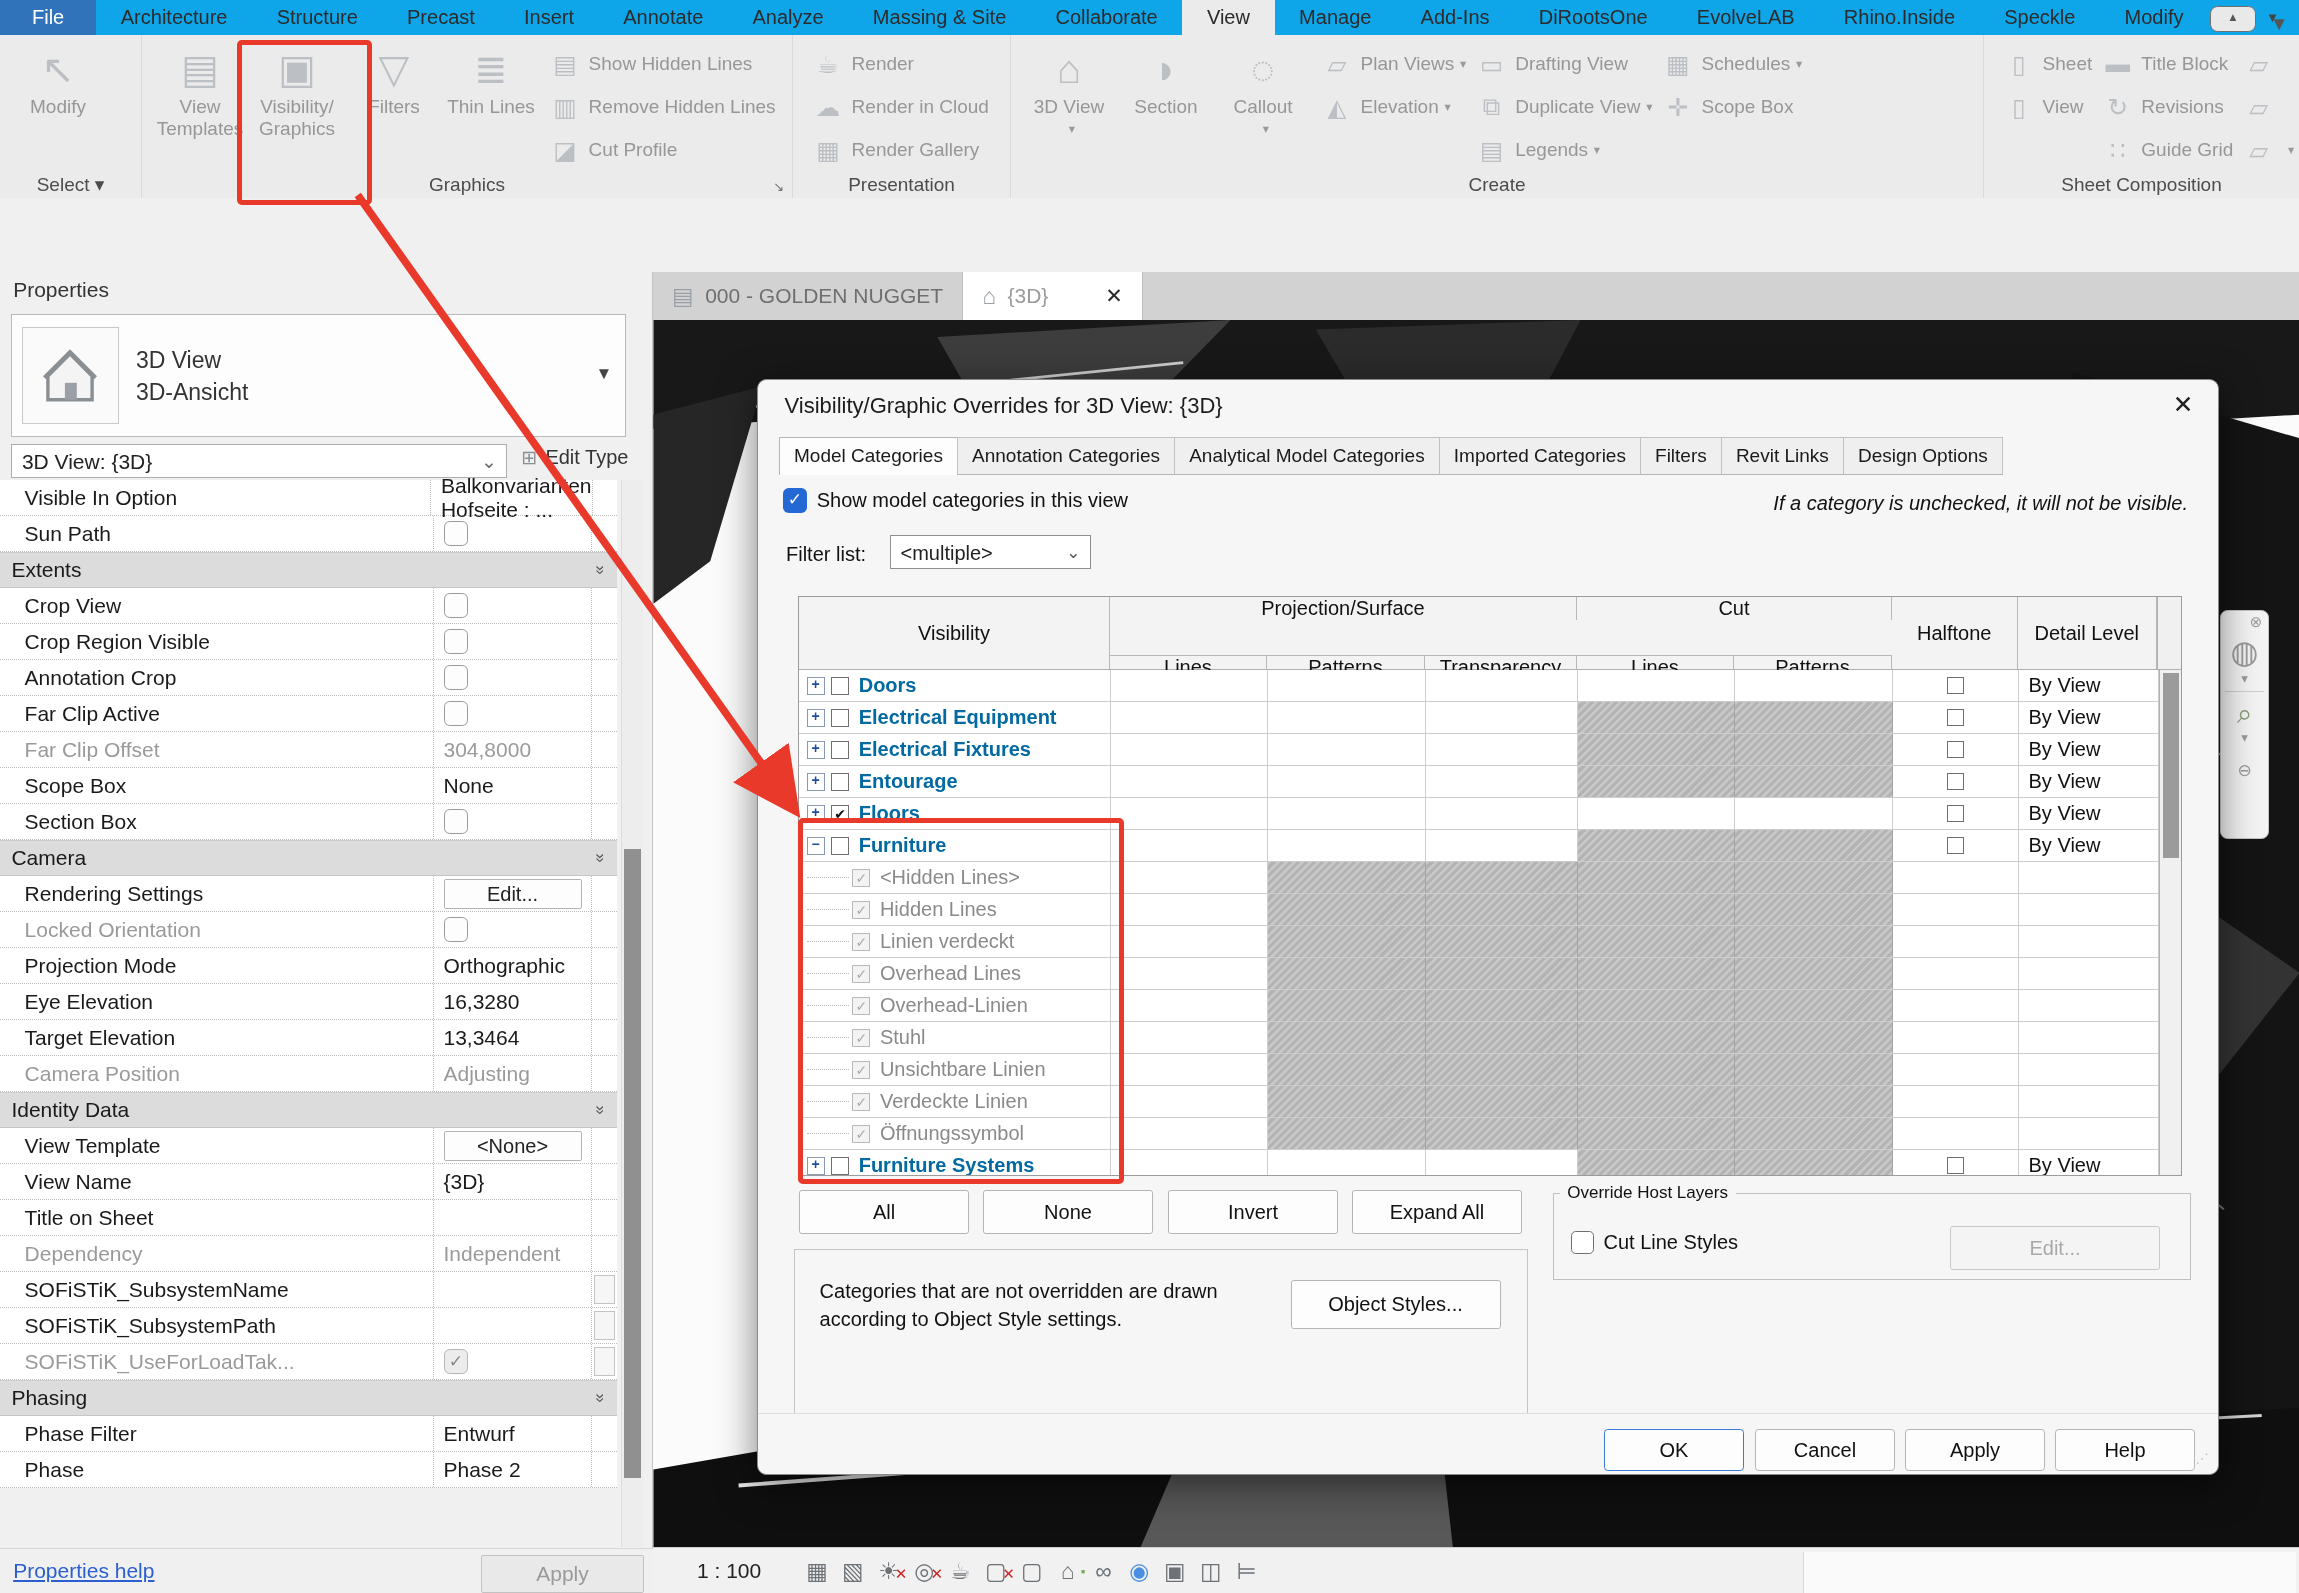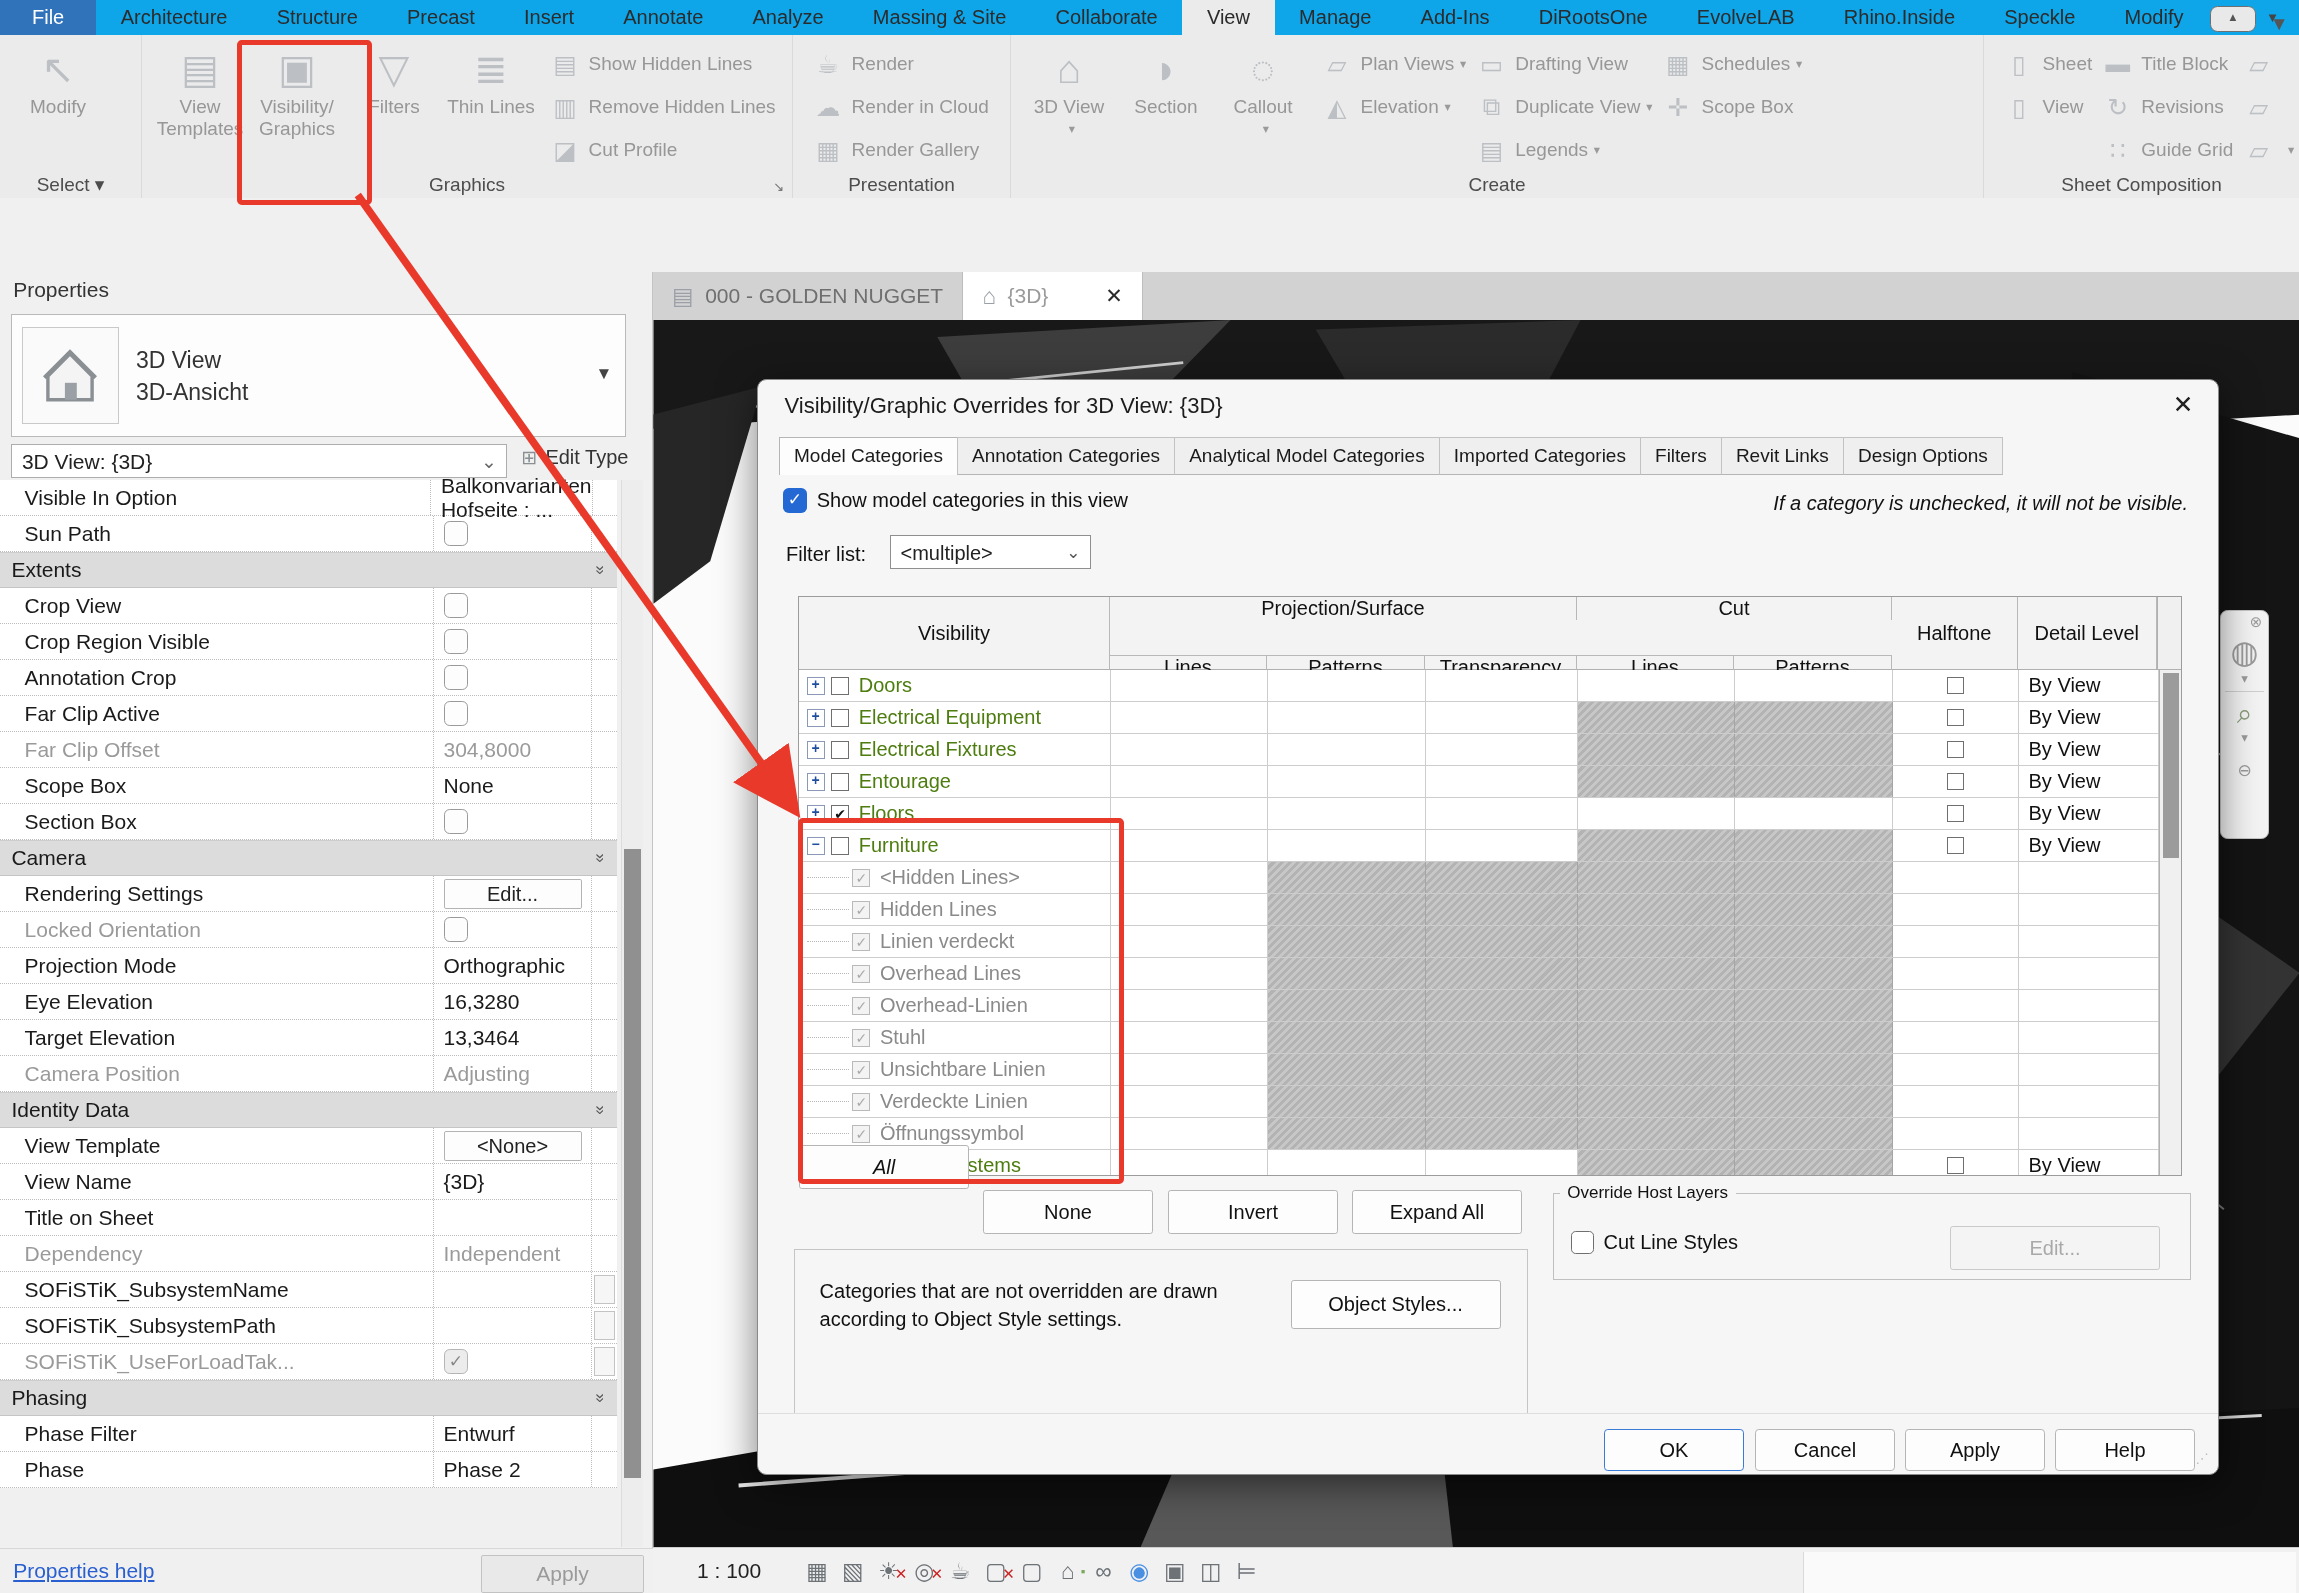--- a/index.html
+++ b/index.html
@@ -104,27 +104,27 @@
   .tcell{box-sizing:border-box;border-right:0.9px solid #cdcdcd;display:flex;align-items:center;}
   .viscell{width:312px;padding-left:7.6px;}
   .c-pl{width:157px;} .c-pp{width:158px;} .c-pt{width:152px;} .c-cl{width:157px;} .c-cp{width:158px;}
   .c-ht{width:126px;justify-content:center;} .c-dl{width:140px;padding-left:9.5px;color:#111;}
   .hatch{background-image:repeating-linear-gradient(135deg,#c7c7c7 0 2.8px,#b3b3b3 2.8px 5.7px);border-right-color:#a5a5a5;}
   .expander{width:16px;height:16px;border:0.9px solid #8a9ab5;background:#fff;color:#1f4e9e;font-size:14px;line-height:13.2px;text-align:center;margin-right:6.6px;flex:none;font-weight:bold;}
   .tree-dash{width:42px;border-bottom:0.9px dotted #b8b8b8;height:0.9px;margin-right:3.8px;flex:none;}
   .ccb{width:18px;height:18px;border:1.9px solid #6f6f6f;background:#fff;box-sizing:border-box;margin-right:9.5px;flex:none;
        display:flex;align-items:center;justify-content:center;font-size:14px;font-weight:bold;color:#111;}
   .ccb.gray{border-color:#b9b9b9;background:#f3f3f3;color:#a9a9a9;}
-  .catlabel{color:#4d7c0f;white-space:nowrap;} .sublabel{color:#8a8a8a;white-space:nowrap;}
+  .catlabel{color:#0369a1;white-space:nowrap;font-weight:bold;} .sublabel{color:#8a8a8a;white-space:nowrap;}
   .htcb{width:17px;height:17px;border:1.9px solid #6f6f6f;background:#fff;box-sizing:border-box;}
   #vscroll{width:23px;background:#f0f0f0;border-left:0.9px solid #b0b0b0;position:relative;}
   #vscroll-thumb{position:absolute;left:2.8px;top:2.8px;width:16px;height:185px;background:#9b9b9b;}
   
   .dbtn{position:absolute;height:44px;background:#fdfdfd;border:0.9px solid #b5b5b5;border-radius:2.8px;text-align:center;font-size:20px;color:#111;box-sizing:border-box;display:flex;align-items:center;justify-content:center;}
-  #btn-all{left:41px;top:765px;width:170px;font-style:italic;} #btn-none{left:225px;top:810px;width:170px;}
+  #btn-all{left:41px;top:810px;width:170px;} #btn-none{left:225px;top:810px;width:170px;}
   #btn-invert{left:410px;top:810px;width:170px;} #btn-expand{left:594px;top:810px;width:170px;}
   #grp-override{position:absolute;left:795px;top:803px;width:636px;height:95px;border:0.9px solid #c0c0c0;}
   #grp-override legend,#grp-info legend{font-size:17px;color:#111;padding:0 7.6px;margin-left:5.7px;}
   fieldset{margin:0;padding:0;}
   #ovr-row{position:absolute;left:17px;top:28px;display:flex;align-items:center;}
   #ovr-cb{width:23px;height:23px;border:1.9px solid #6f6f6f;border-radius:4.7px;background:#fff;box-sizing:border-box;margin-right:9.5px;}
   #ovr-label{font-size:20px;color:#111;}
   #ovr-edit{position:absolute;right:30px;top:23px;width:210px;height:44px;background:#f4f4f4;border:0.9px solid #c9c9c9;color:#a9a9a9;
             font-size:20px;display:flex;align-items:center;justify-content:center;border-radius:2.8px;box-sizing:border-box;}
   #grp-info{position:absolute;left:36px;top:869px;width:732px;height:163px;border:0.9px solid #c5c5c5;}

